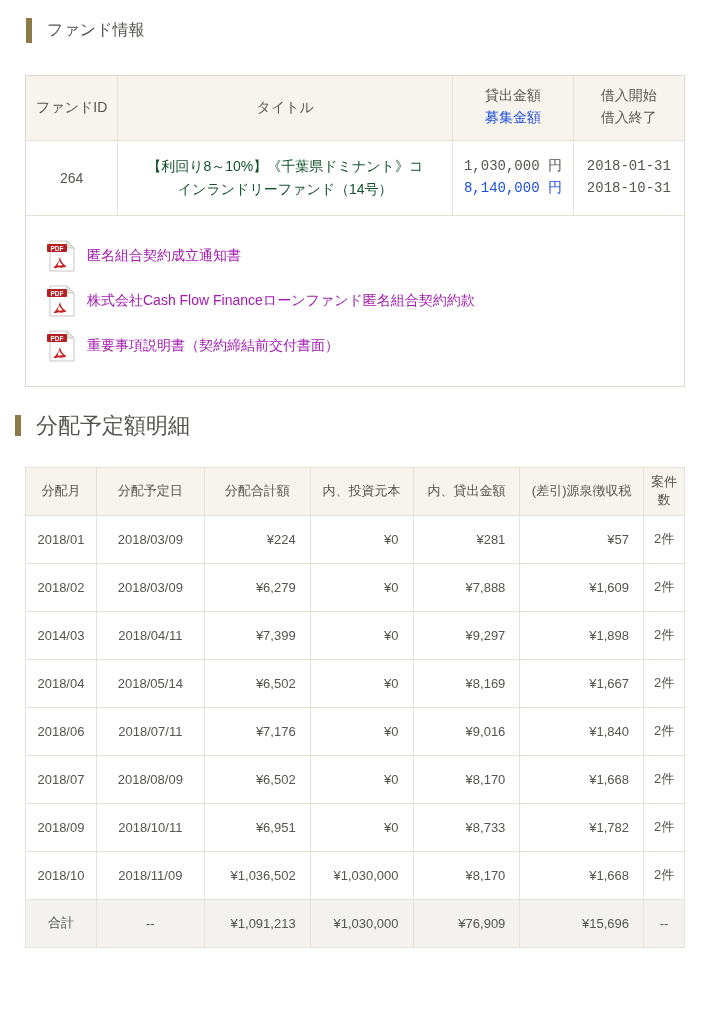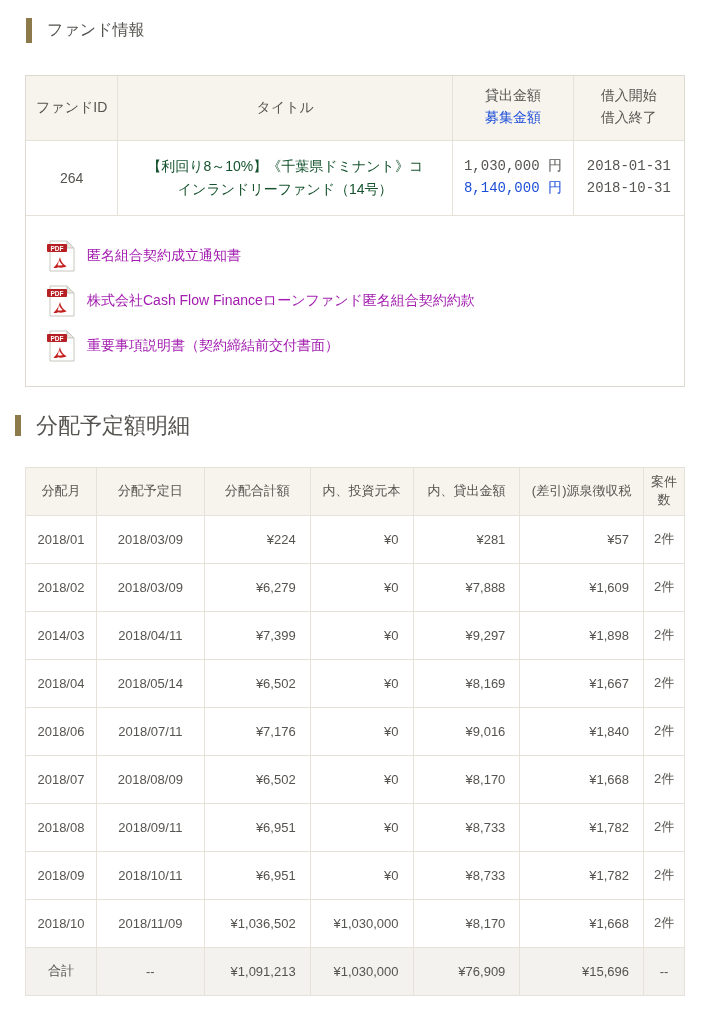--- a/index.html
+++ b/index.html
@@ -271,29 +271,20 @@
         <tr>
           <td>2018/07</td>
           <td>2018/08/09</td>
           <td class="num">¥6,502</td>
           <td class="num">¥0</td>
           <td class="num">¥8,170</td>
           <td class="num">¥1,668</td>
           <td>2件</td>
         </tr>
         <tr>
-          <td>2018/08</td>
-          <td>2018/09/11</td>
-          <td class="num">¥6,951</td>
-          <td class="num">¥0</td>
-          <td class="num">¥8,733</td>
-          <td class="num">¥1,782</td>
-          <td>2件</td>
-        </tr>
-        <tr>
           <td>2018/09</td>
           <td>2018/10/11</td>
           <td class="num">¥6,951</td>
           <td class="num">¥0</td>
           <td class="num">¥8,733</td>
           <td class="num">¥1,782</td>
           <td>2件</td>
         </tr>
         <tr>
           <td>2018/10</td>

